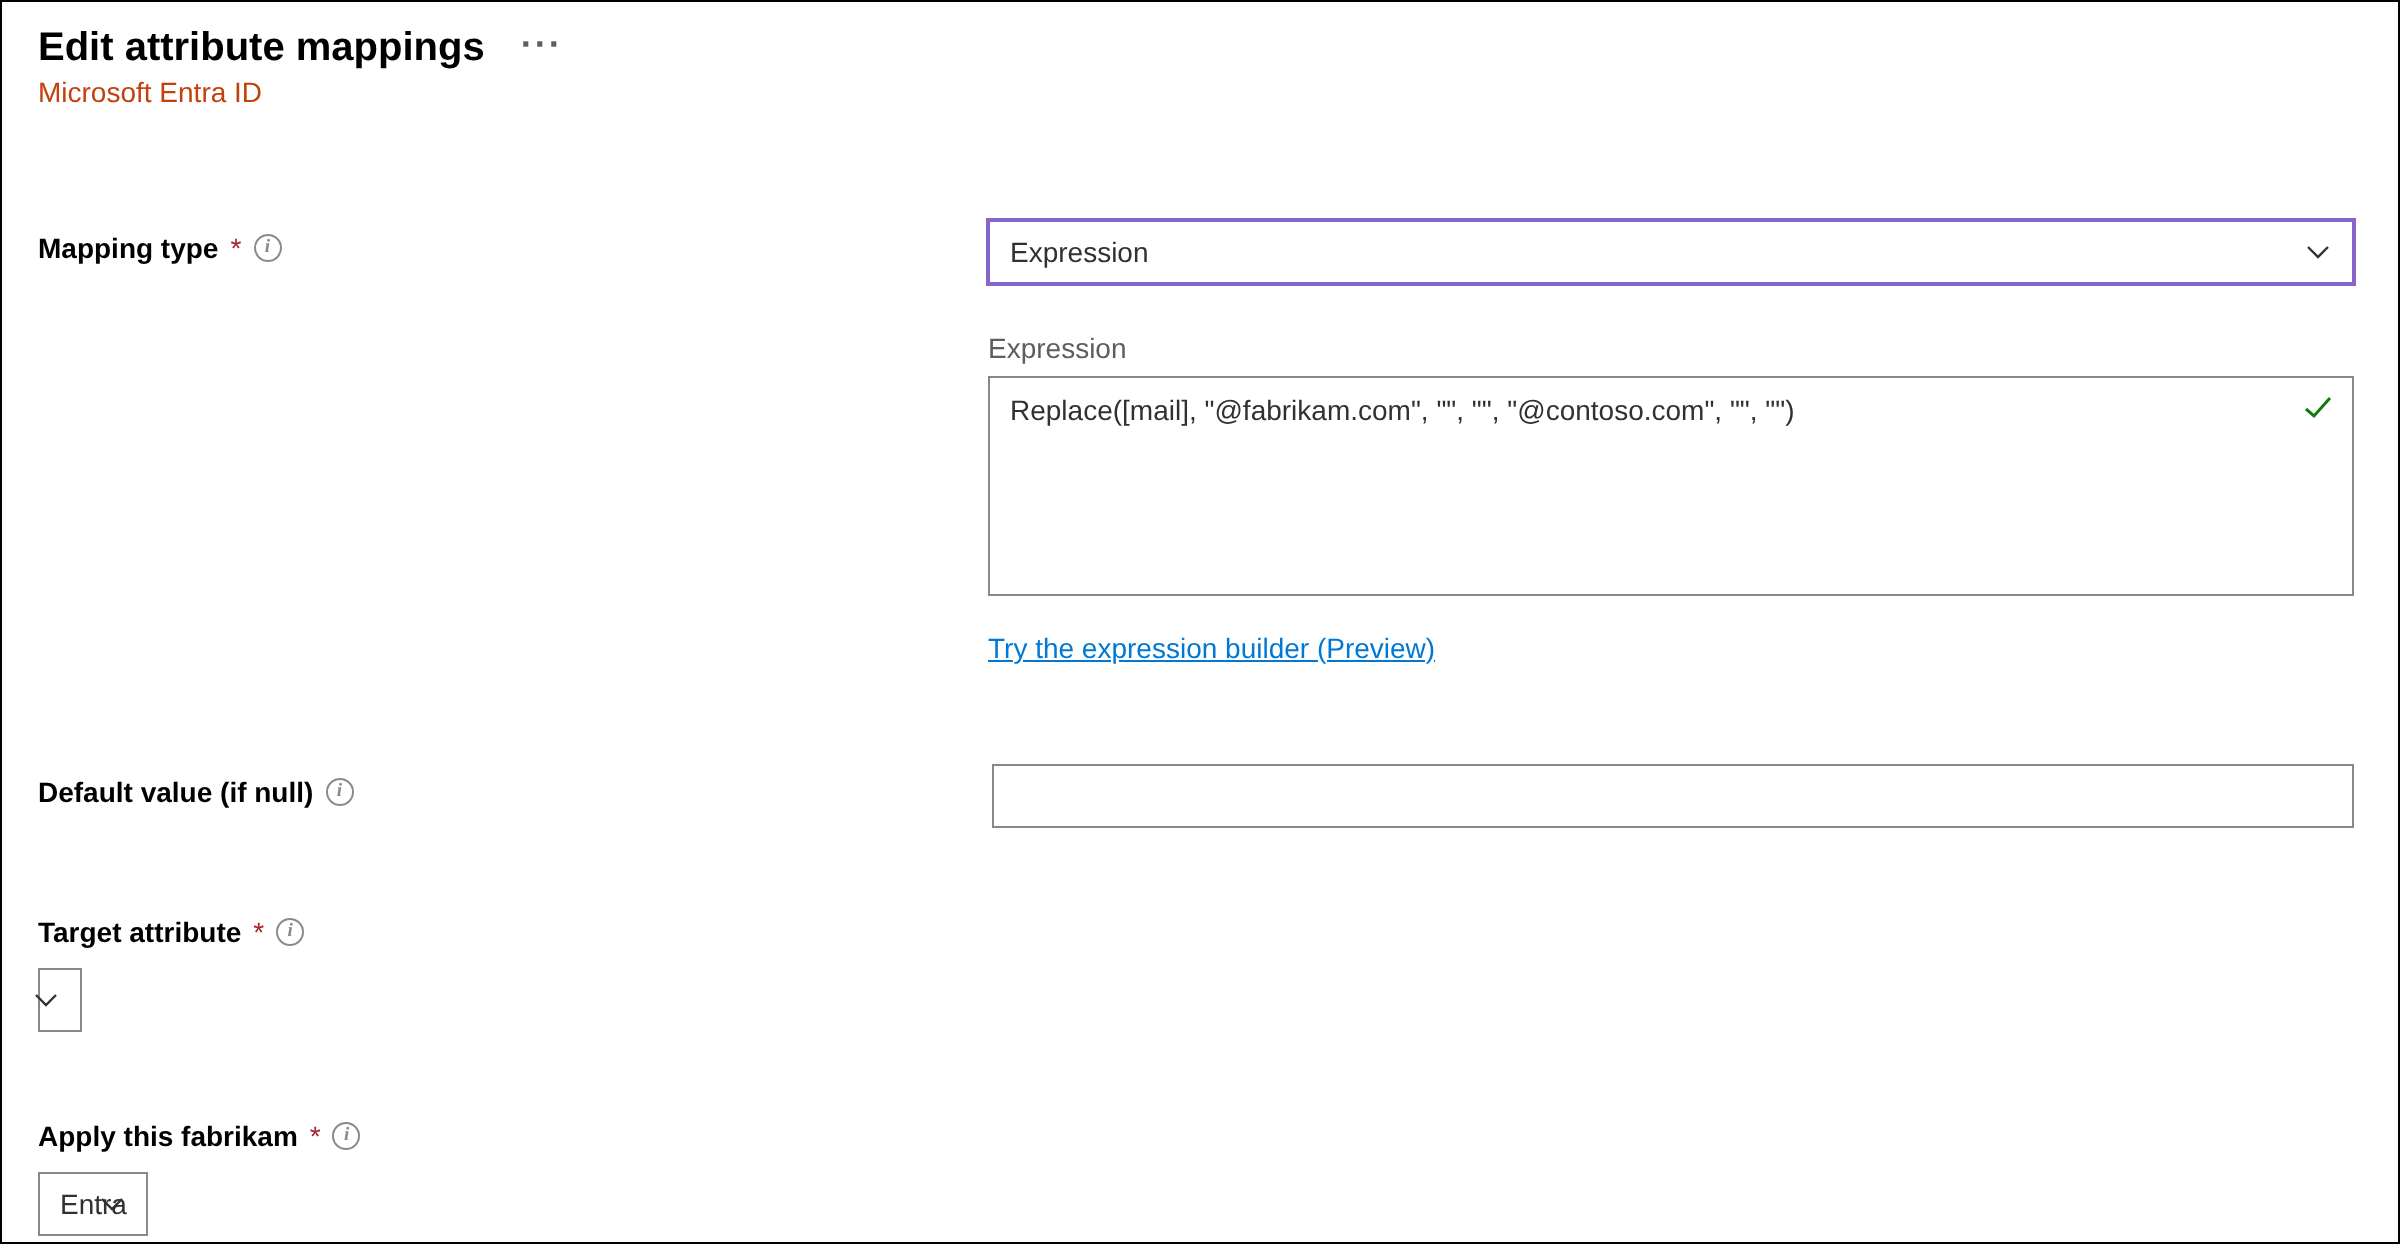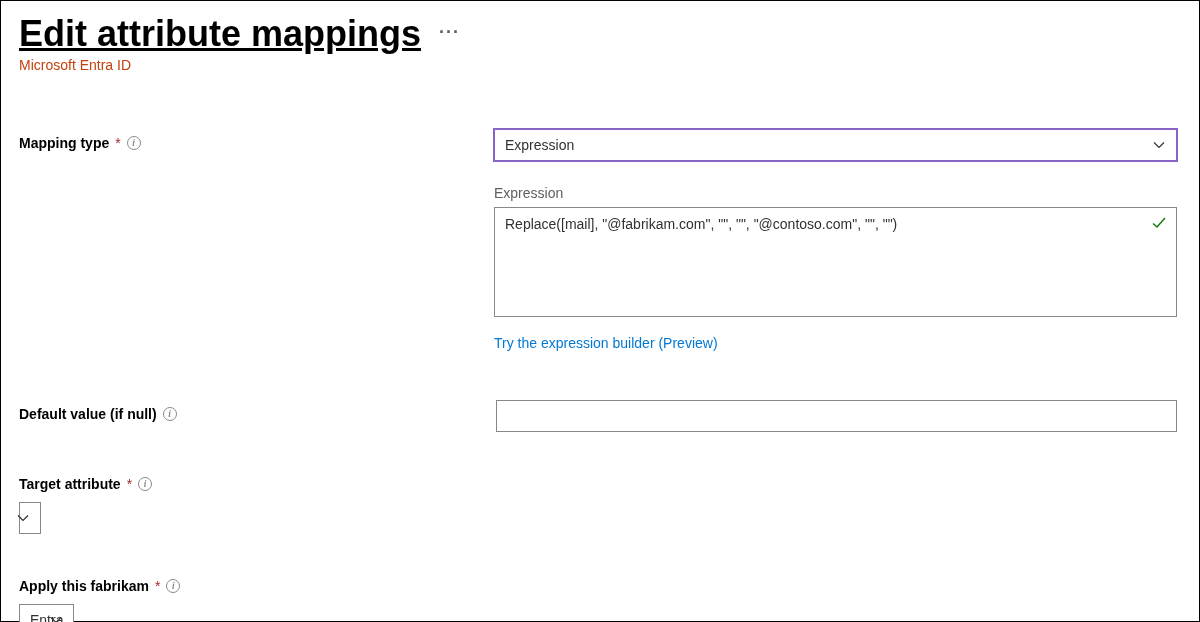--- a/index.html
+++ b/index.html
@@ -15,24 +15,23 @@
       height: 622px;
       padding: 12px 18px;
       position: relative;
     }
     .header-row {
       display: flex;
       align-items: center;
       gap: 18px;
     }
     .page-title {
-      font-size: 36px;
+      font-size: 20px;
       font-weight: 600;
       color: #000;
-      text-decoration: underline;
     }
     .ellipsis {
       font-size: 18px;
       color: #605e5c;
       font-weight: 700;
       letter-spacing: 1px;
       position: relative;
       top: -2px;
       cursor: pointer;
     }
@@ -132,20 +131,21 @@
       right: 10px;
       top: 8px;
     }
     .check-icon svg { display: block; }
     .link {
       display: inline-block;
       margin-top: 18px;
       font-size: 14px;
       color: #0078d4;
       cursor: pointer;
+      text-decoration: underline;
     }
     .text-input {
       width: 100%;
       height: 32px;
       border: 1px solid #8a8886;
       padding: 0 10px;
       font-size: 14px;
       font-family: inherit;
     }
     .spacer-lg { margin-top: 48px; gap: 12px; }

